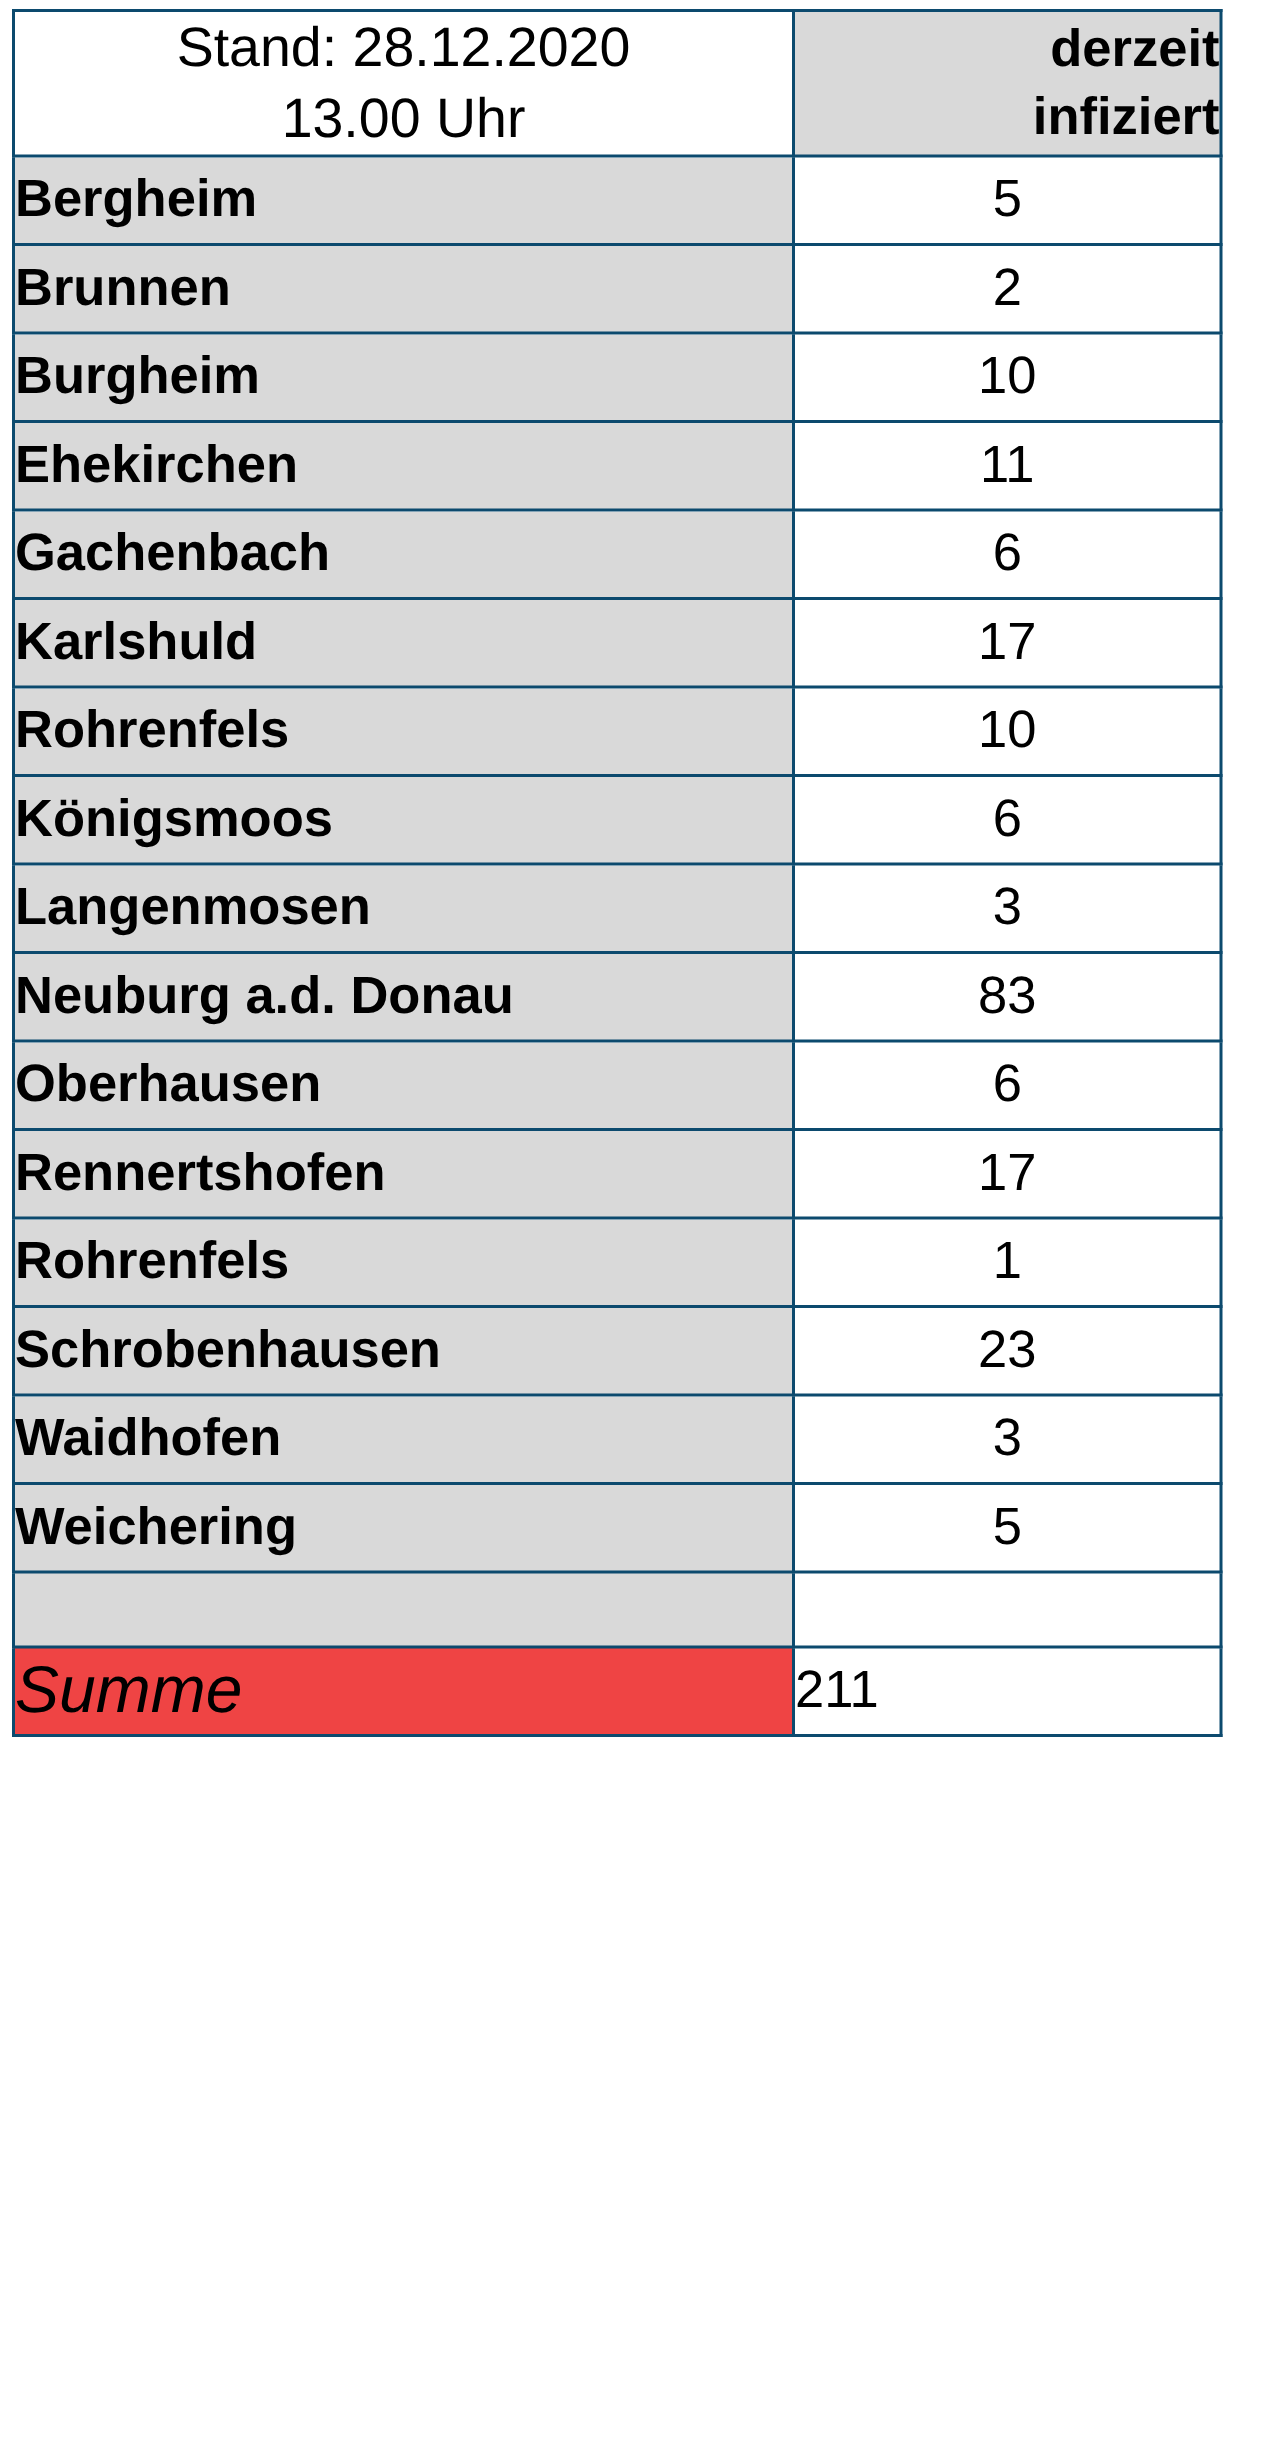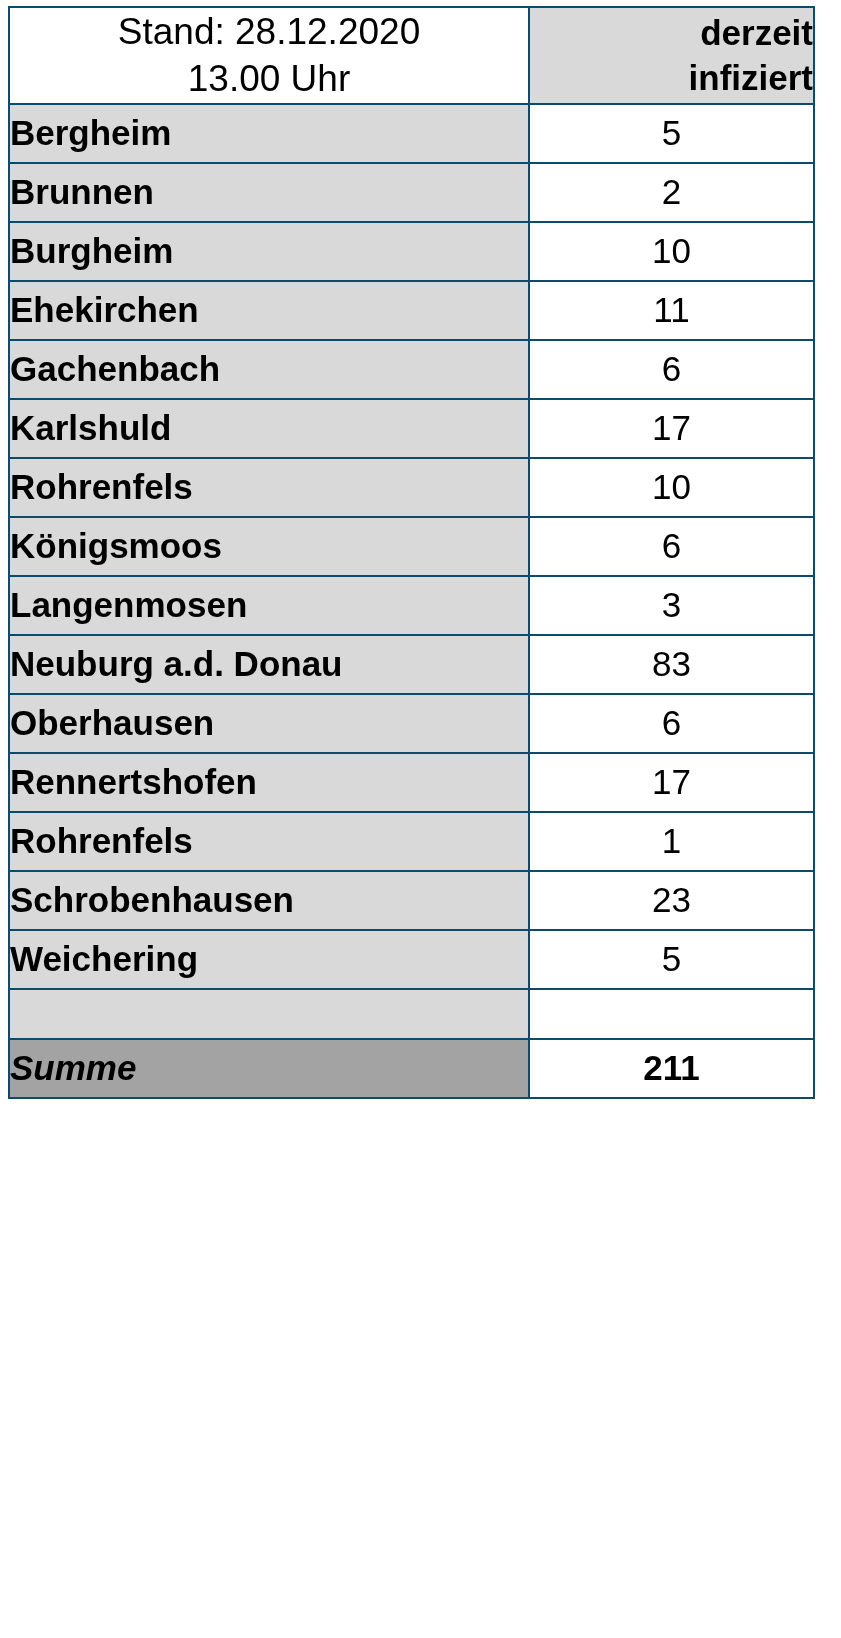--- a/index.html
+++ b/index.html
@@ -86,33 +86,33 @@
     background: #d9d9d9;
     height: 48px;
   }
   td.spacer-value {
     background: #ffffff;
     height: 48px;
   }
 
   
   td.sum-name {
-    background: #a3a3a3;
-    font-size: 35px;
+    background: #ef4444;
+    font-size: 44px;
     font-style: italic;
-    font-weight: 700;
+    font-weight: 400;
     text-align: left;
     padding: 10px 0 12px 14px;
     height: 57px;
   }
   td.sum-value {
     background: #ffffff;
     font-size: 35px;
-    font-weight: 700;
-    text-align: center;
+    font-weight: 400;
+    text-align: left;
     padding: 10px 4px 12px 4px;
     height: 57px;
   }
 </style>
 </head>
 <body>
 
 <div class="table-wrap">
   <table class="covid-table">
     <colgroup>
@@ -181,20 +181,24 @@
       </tr>
       <tr>
         <td class="name-cell">Rohrenfels</td>
         <td class="value-cell">1</td>
       </tr>
       <tr>
         <td class="name-cell">Schrobenhausen</td>
         <td class="value-cell">23</td>
       </tr>
       <tr>
+        <td class="name-cell">Waidhofen</td>
+        <td class="value-cell">3</td>
+      </tr>
+      <tr>
         <td class="name-cell">Weichering</td>
         <td class="value-cell">5</td>
       </tr>
 
       <tr>
         <td class="spacer-name"></td>
         <td class="spacer-value"></td>
       </tr>
 
       <tr>

